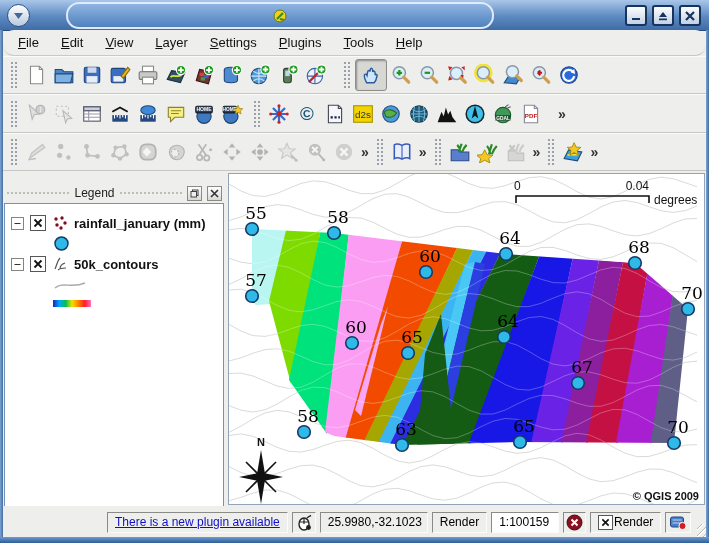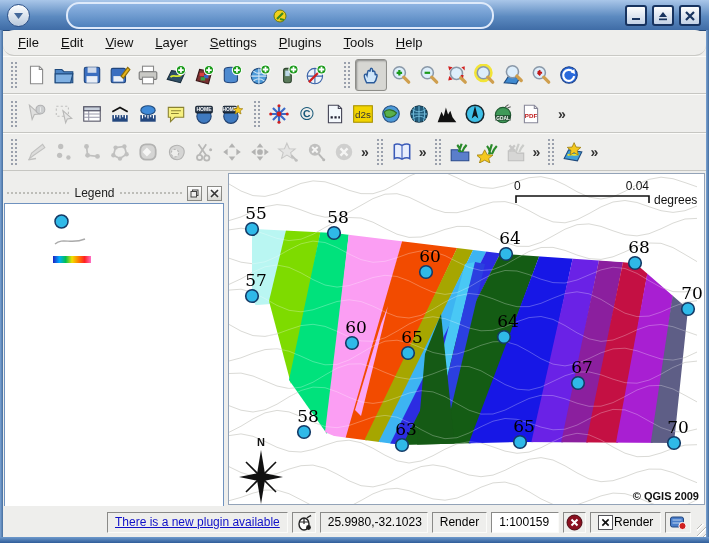--- a/index.html
+++ b/index.html
@@ -530,24 +530,60 @@
             <rect x="1" y="2.5" width="5.5" height="5.5" fill="#eee" stroke="#444"></rect>
           </svg>
         </div>
       <div class="leg-hbtn">
           <svg class="ic" width="9" height="9" viewBox="0 0 9 9">
             <path d="M1 1 L8 8 M8 1 L1 8" stroke="#333" stroke-width="1.6"></path>
           </svg>
         </div>
     </div>
     <div class="legend-body">
+      <div class="tree-row">
+        <div class="expander">
+            <svg class="ic" width="7" height="7" viewBox="0 0 7 7">
+              <path d="M0.5 3.5 h6" stroke="#333"></path>
+            </svg>
+          </div>
+        <div class="cb">
+            <svg class="ic" width="10" height="10" viewBox="0 0 10 10">
+              <path d="M1.5 1.5 L8.5 8.5 M8.5 1.5 L1.5 8.5" stroke="#111" stroke-width="1.8"></path>
+            </svg>
+          </div>
+        <svg class="ic" width="16" height="16" viewBox="0 0 16 16">
+            <circle cx="4" cy="4" r="1.7" fill="#7a1020"></circle>
+            <circle cx="10" cy="3" r="1.7" fill="#7a1020"></circle>
+            <circle cx="13" cy="8" r="1.7" fill="#7a1020"></circle>
+            <circle cx="5" cy="10" r="1.7" fill="#7a1020"></circle>
+            <circle cx="9" cy="13" r="1.7" fill="#7a1020"></circle>
+          </svg>
+        <span>rainfall_january (mm)</span>
+      </div>
       <div class="child-row">
         <svg class="ic" width="17" height="17" viewBox="0 0 17 17">
             <circle cx="8.5" cy="8.5" r="6.5" fill="#2fb9e8" stroke="#143a66" stroke-width="1.5"></circle>
           </svg>
+      </div>
+      <div class="tree-row">
+        <div class="expander">
+            <svg class="ic" width="7" height="7" viewBox="0 0 7 7">
+              <path d="M0.5 3.5 h6" stroke="#333"></path>
+            </svg>
+          </div>
+        <div class="cb">
+            <svg class="ic" width="10" height="10" viewBox="0 0 10 10">
+              <path d="M1.5 1.5 L8.5 8.5 M8.5 1.5 L1.5 8.5" stroke="#111" stroke-width="1.8"></path>
+            </svg>
+          </div>
+        <svg class="ic" width="16" height="16" viewBox="0 0 16 16">
+            <path d="M3 13 C5 9 5 5 8 2 M8 13 C8 10 10 8 13 7 M6 14 C8 12 11 12 14 12" stroke="#555" fill="none" stroke-width="1.2"></path>
+          </svg>
+        <span>50k_contours</span>
       </div>
       <div class="child-row">
         <svg class="ic" width="34" height="12" viewBox="0 0 34 12">
             <path d="M2 9 C10 2 18 10 32 4" stroke="#aaa" fill="none" stroke-width="1.4"></path>
           </svg>
       </div>
       <div class="child-row">
         <div style="width:38px;height:7px;background:linear-gradient(90deg,#2020c0,#00aaff,#00c050,#f0e000,#ff8000,#ff2020,#ff70c8);"></div>
       </div>
     </div>

